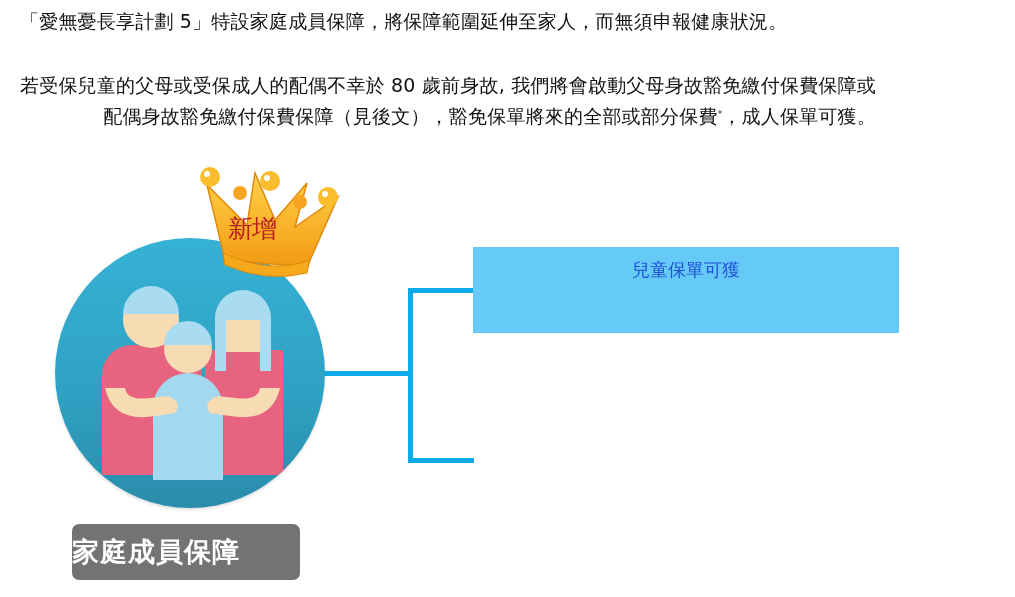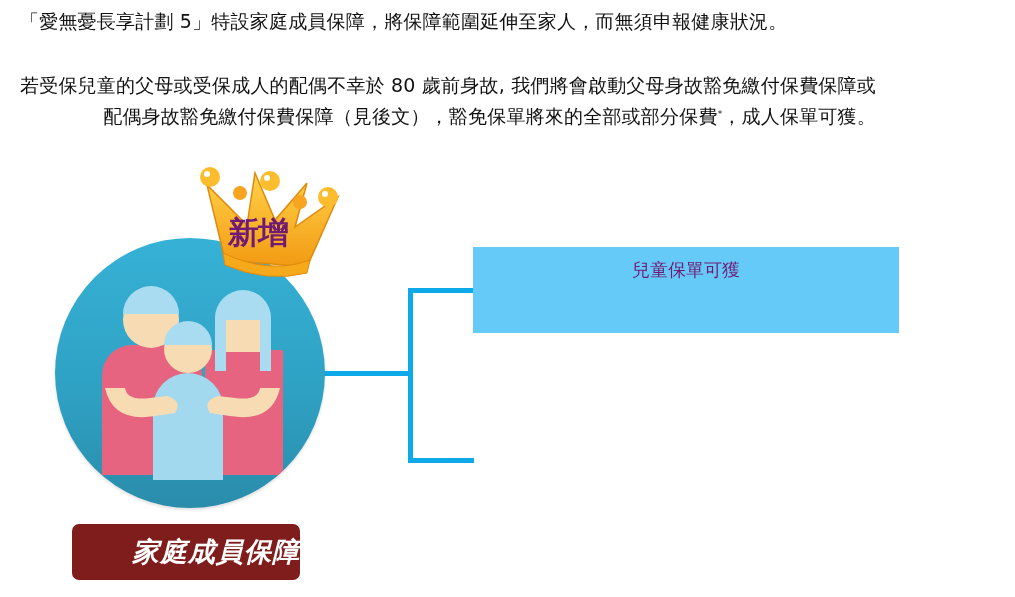--- a/index.html
+++ b/index.html
@@ -9,31 +9,31 @@
   #p1 { top: 6px; }
   #p2 { top: 70px; text-align: right; }
   sup.star { font-size: 9px; vertical-align: top; position: relative; top: -2px; }
 
   .diagram { position: absolute; left: 0; top: 0; width: 1015px; height: 597px; }
   .family-circle { position: absolute; left: 55px; top: 238px; width: 270px; height: 270px; border-radius: 50%;
     background: linear-gradient(180deg, #36b1d6 0%, #2fa2c4 55%, #2a8cab 100%);
     box-shadow: 0 2px 3px rgba(0,0,0,0.12); overflow: hidden; }
   .family-circle svg { position: absolute; left: 0; top: 0; }
   .crown { position: absolute; left: 195px; top: 155px; width: 150px; height: 125px; }
-  .crown-label { position: absolute; left: 228px; top: 212px; font-size: 31px; font-weight: bold; color: #701a75; letter-spacing: -1px; }
+  .crown-label { position: absolute; left: 228px; top: 212px; font-size: 25px; font-weight: normal; color: #b91c1c; letter-spacing: -1px; }
 
   .connector { position: absolute; background: #0ea9e9; }
   .benefit-box { position: absolute; left: 473px; width: 426px; height: 86px; background: #66caf8; text-align: center; }
-  .benefit-box .sub { display: block; margin-top: 12px; font-size: 18px; line-height: 22px; color: #701a75; }
+  .benefit-box .sub { display: block; margin-top: 12px; font-size: 18px; line-height: 22px; color: #1d4ed8; }
   .benefit-box .main { display: block; margin-top: 4px; font-size: 26px; line-height: 32px; font-weight: bold; color: #111; letter-spacing: 1px; }
   #box-top { top: 247px; }
   #box-bottom { top: 413px; }
 
-  .badge { position: absolute; left: 72px; top: 524px; width: 228px; height: 56px; background: #7f1d1d; border-radius: 7px;
-    color: #fff; font-weight: bold; font-size: 27px; line-height: 56px; text-align: right; letter-spacing: 1px; font-style: italic; }
+  .badge { position: absolute; left: 72px; top: 524px; width: 228px; height: 56px; background: #737373; border-radius: 7px;
+    color: #fff; font-weight: bold; font-size: 27px; line-height: 56px; text-align: left; letter-spacing: 1px; }
 </style>
 </head>
 <body>
 
 <p class="para" id="p1">
   <span>「愛無憂長享計劃 5」特設家庭成員保障，將保障範圍延伸至家人，而無須申報健康狀況。</span>
 </p>
 <p class="para" id="p2">
   <span>若受保兒童的父母或受保成人的配偶不幸於 80 歲前身故, 我們將會啟動父母身故豁免繳付保費保障或</span><br>
   <span>配偶身故豁免繳付保費保障（見後文），豁免保單將來的全部或部分保費</span><sup class="star">*</sup><span>，成人保單可獲。</span>

